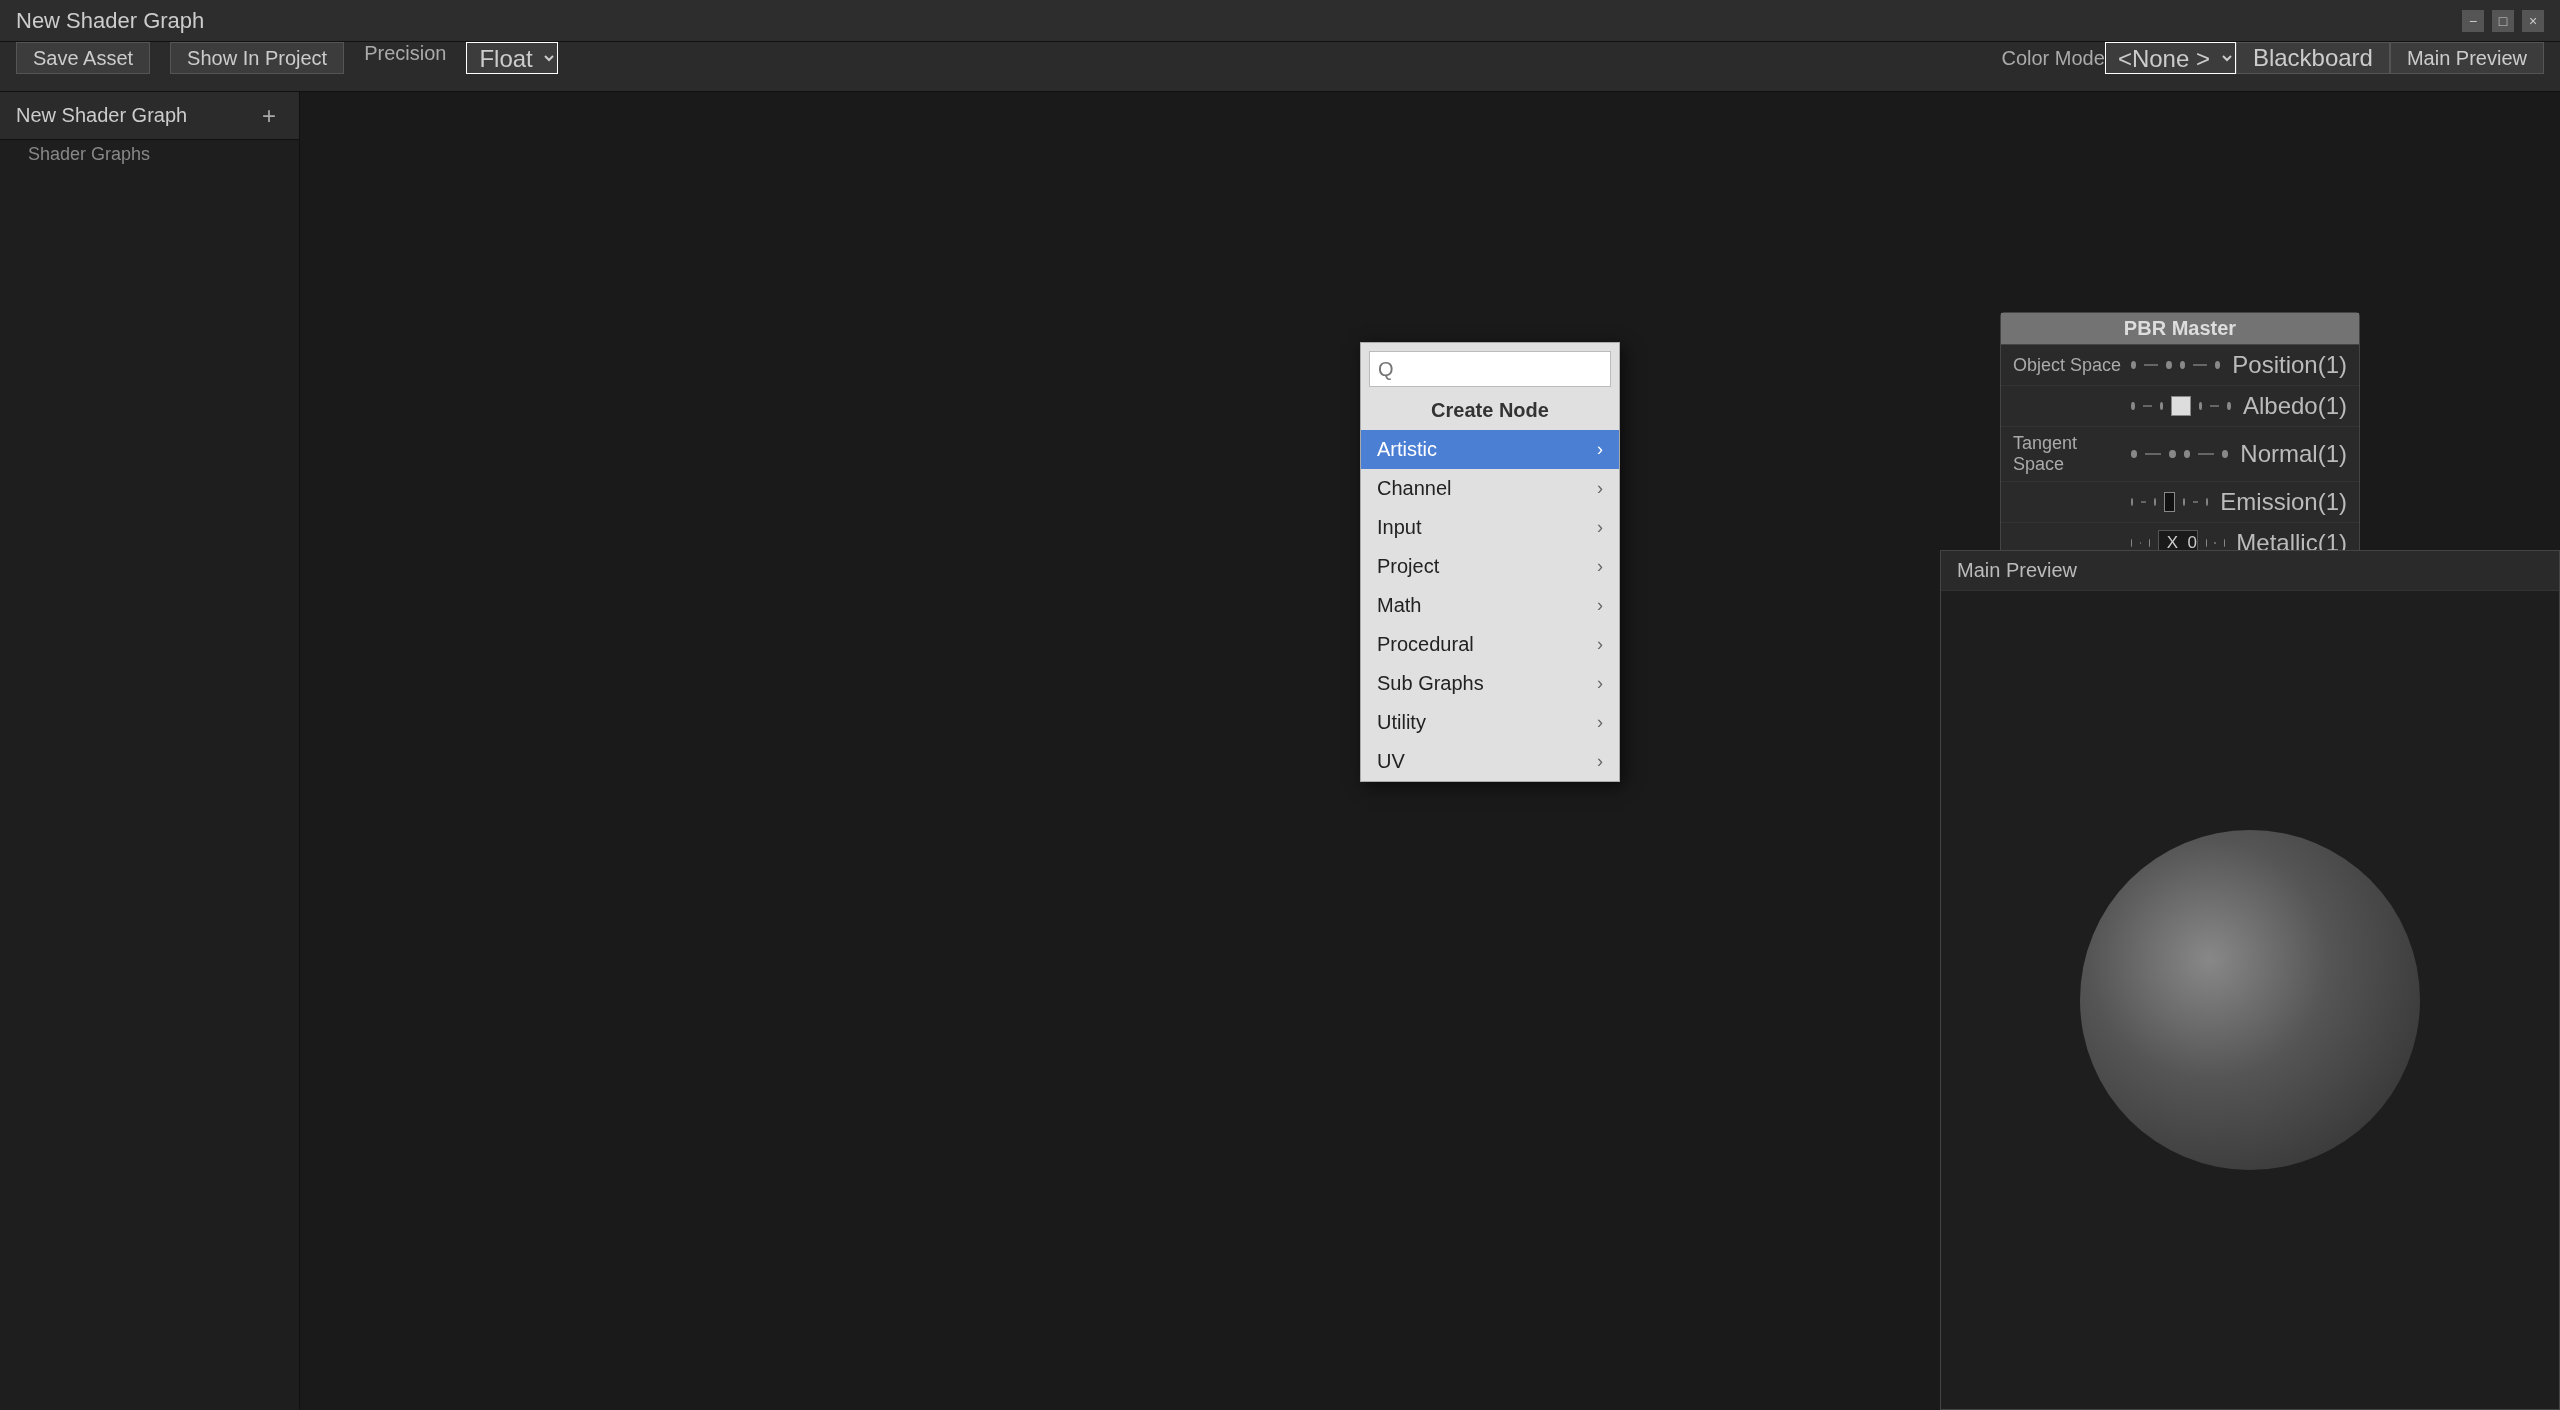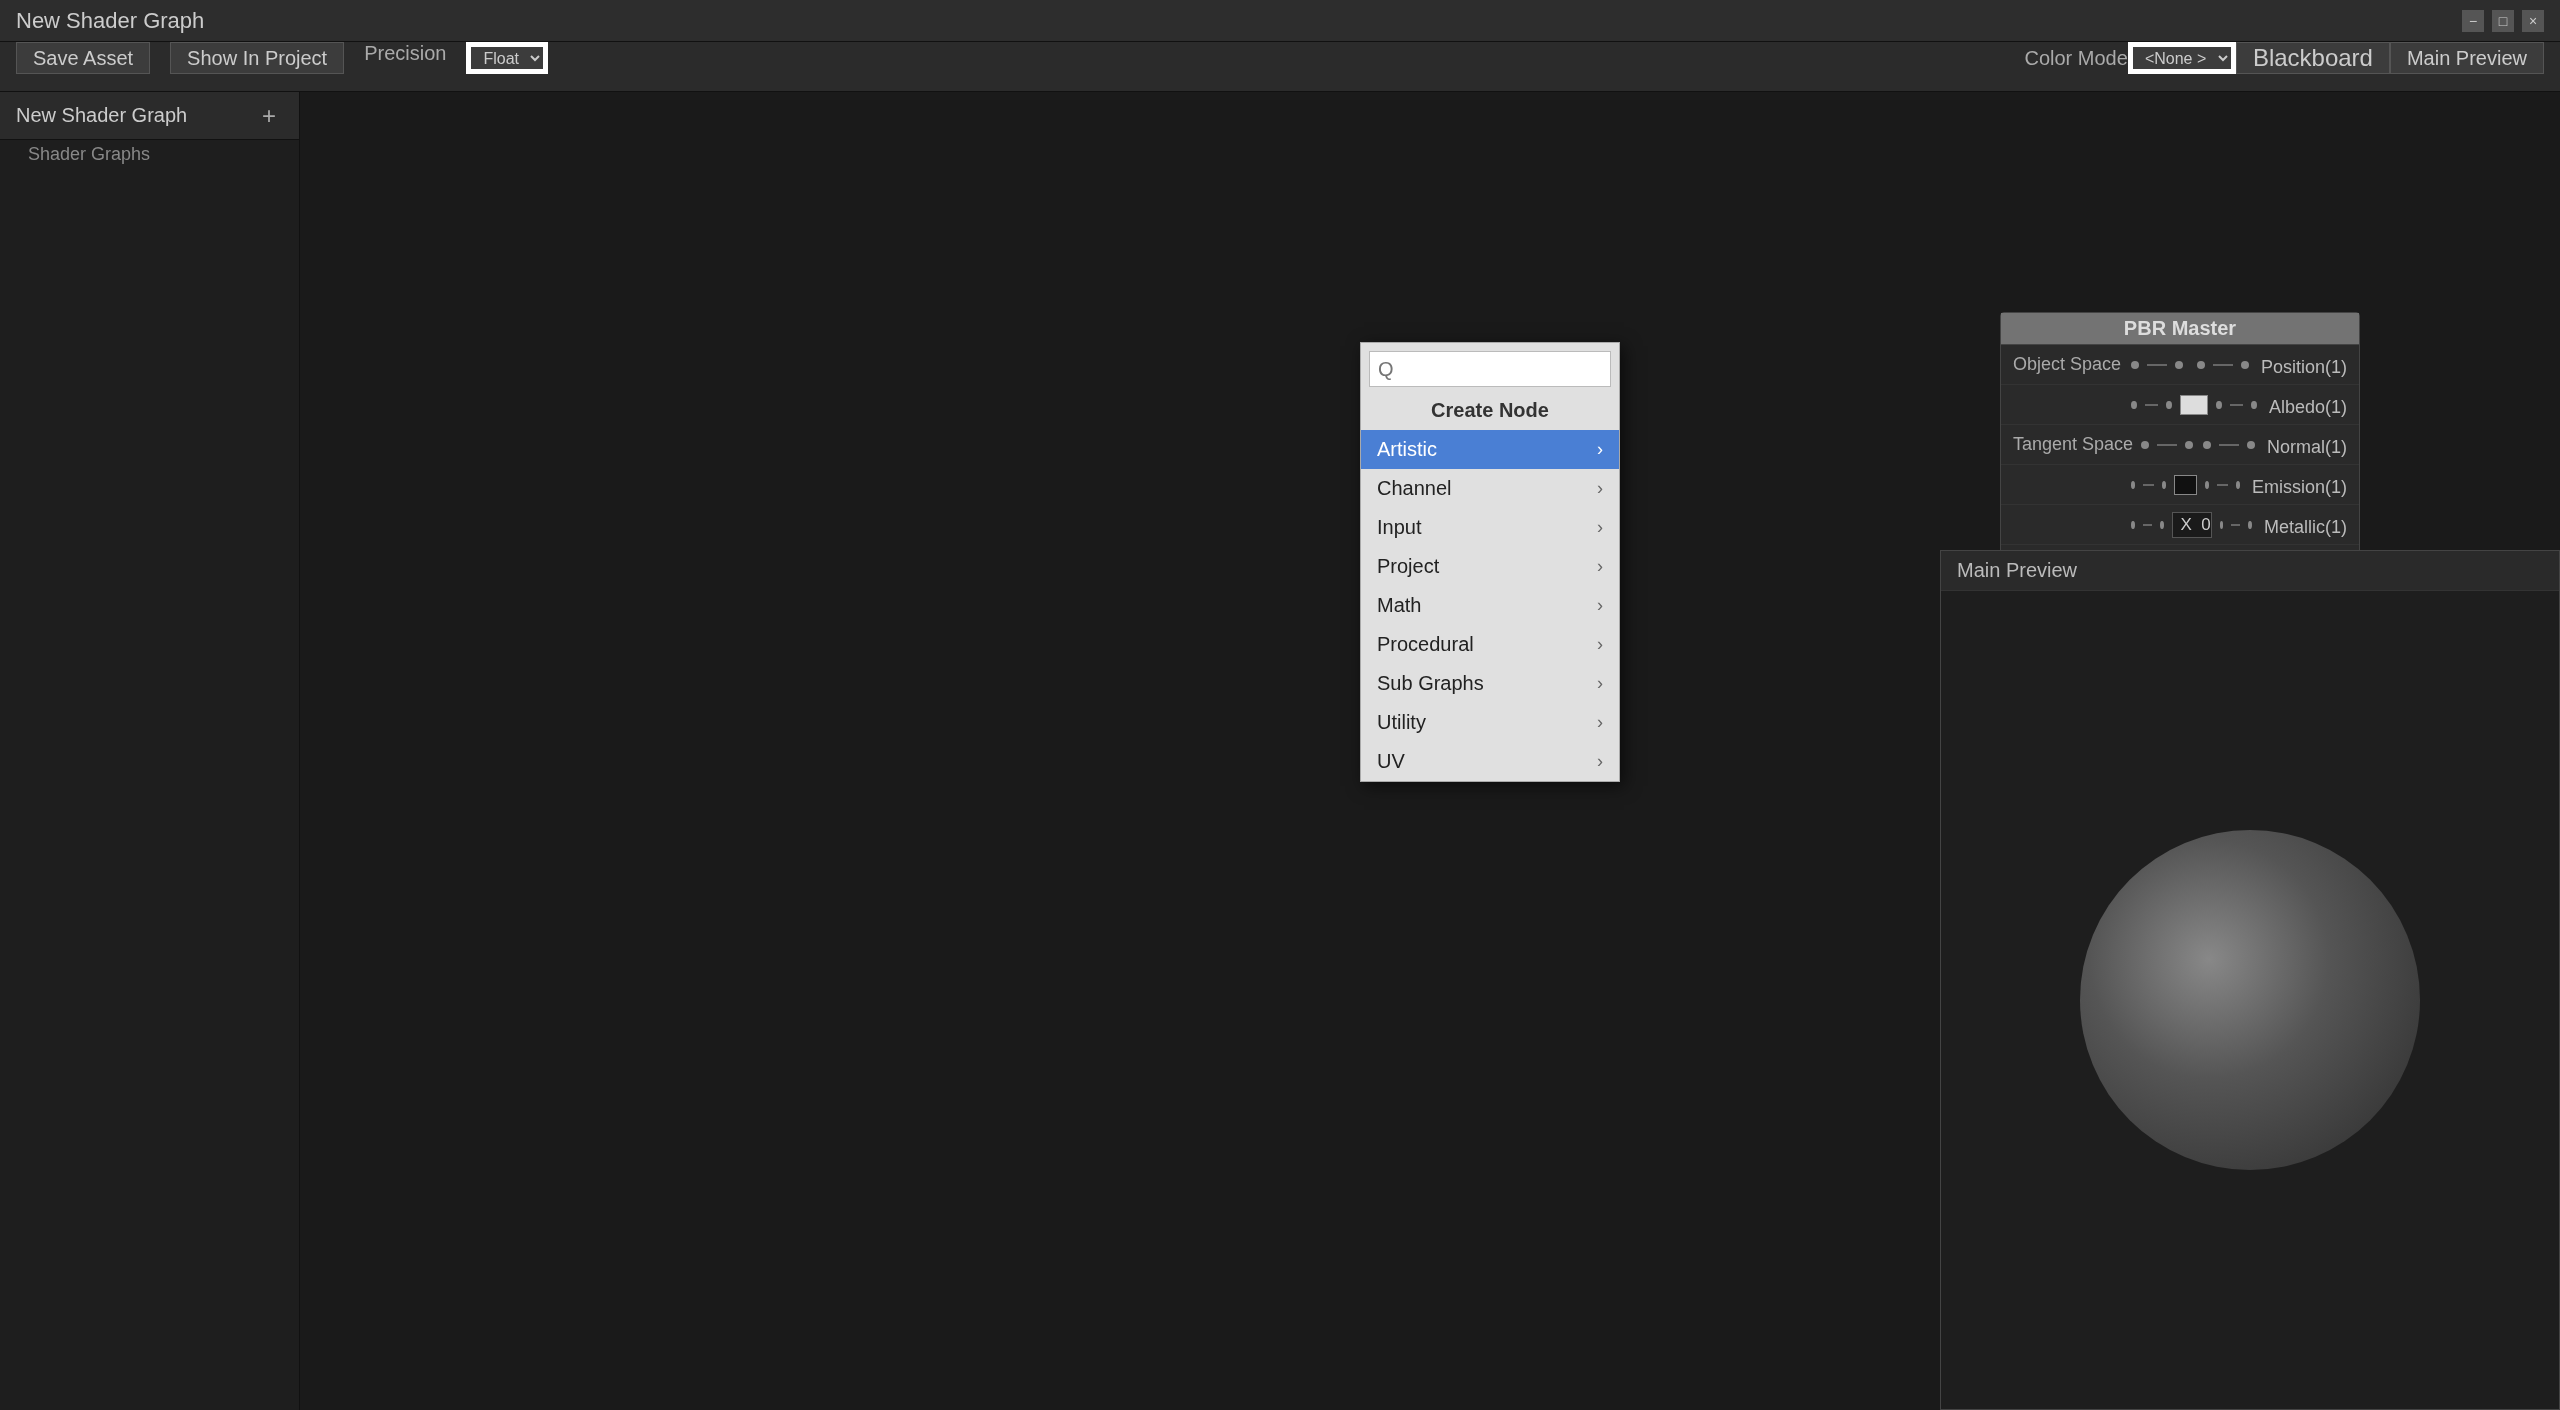--- a/index.html
+++ b/index.html
@@ -72,23 +72,23 @@
       padding: 0 16px;
       cursor: pointer;
     }
     .toolbar-label {
       font-size: 20px;
       color: #aaa;
     }
     .toolbar-select {
       height: 32px;
       background: #3c3c3c;
-      border: 5px solid #ffffff;
-      color: #ccc;
-      font-size: 16px;
+      border: 1px solid #ffffff;
+      color: #ccc;
+      font-size: 24px;
       padding: 0 8px;
     }
     #toolbar-right {
       margin-left: auto;
       display: flex;
       align-items: center;
     }
     #color-mode-label {
       font-size: 20px;
       color: #aaa;
@@ -263,24 +263,23 @@
       min-width: 40px;
       text-align: center;
     }
     .pbr-color-box {
       width: 40px;
       height: 20px;
       background: #cccccc;
       border: 1px solid #888;
     }
     .pbr-right-label {
-      font-size: 18px;
+      font-size: 24px;
       color: #bbb;
       margin-left: 4px;
-      margin-top: 6px;
     }
     .dot {
       width: 8px;
       height: 8px;
       border-radius: 50%;
       background: #888;
     }
     .dot-line {
       width: 20px;
       height: 2px;

